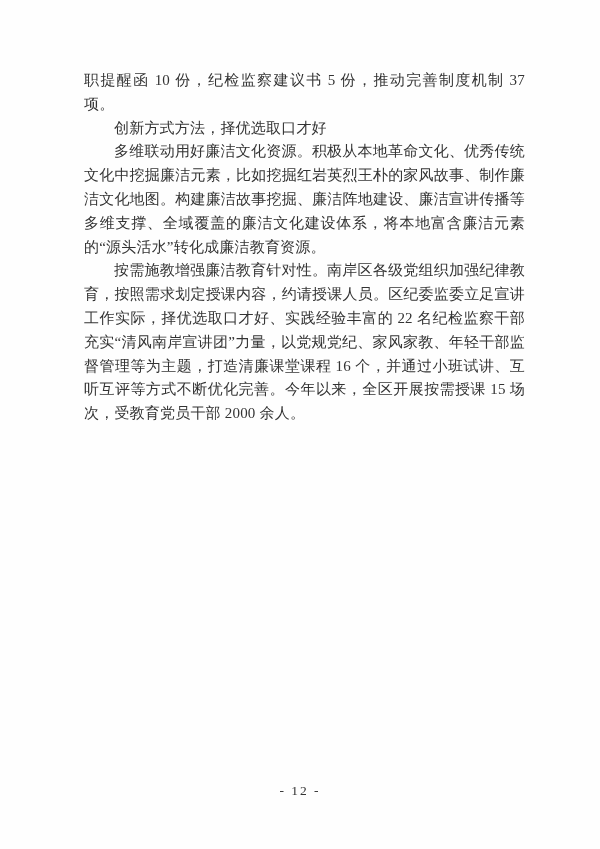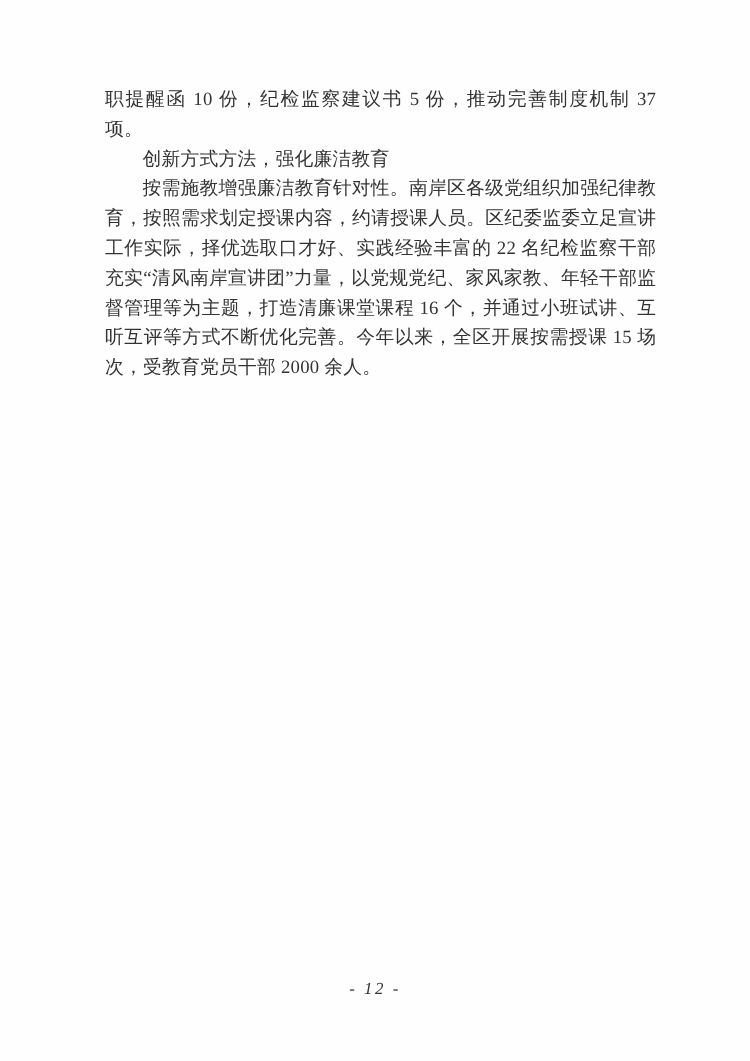--- a/index.html
+++ b/index.html
@@ -39,26 +39,26 @@
   }
   .page-number {
     position: absolute;
     top: 783px;
     left: 0;
     width: 600px;
     text-align: center;
     font-size: 13.5px;
     letter-spacing: 2px;
     color: #333333;
-    font-style: italic;
   }
 </style>
 </head>
 <body>
 
 <div class="page">
   <div class="content">
     <p class="para no-indent">职提醒函 10 份，纪检监察建议书 5 份，推动完善制度机制 37 项。</p>
-    <p class="para">创新方式方法，强化廉洁教育</p>
+    <p class="para">创新方式方法，择优选取口才好</p>
+    <p class="para">多维联动用好廉洁文化资源。积极从本地革命文化、优秀传统文化中挖掘廉洁元素，比如挖掘红岩英烈王朴的家风故事、制作廉洁文化地图。构建廉洁故事挖掘、廉洁阵地建设、廉洁宣讲传播等多维支撑、全域覆盖的廉洁文化建设体系，将本地富含廉洁元素的“源头活水”转化成廉洁教育资源。</p>
     <p class="para">按需施教增强廉洁教育针对性。南岸区各级党组织加强纪律教育，按照需求划定授课内容，约请授课人员。区纪委监委立足宣讲工作实际，择优选取口才好、实践经验丰富的 22 名纪检监察干部充实“清风南岸宣讲团”力量，以党规党纪、家风家教、年轻干部监督管理等为主题，打造清廉课堂课程 16 个，并通过小班试讲、互听互评等方式不断优化完善。今年以来，全区开展按需授课 15 场次，受教育党员干部 2000 余人。</p>
   </div>
   <div class="page-number">- 12 -</div>
 </div>
 
 </body></html>

